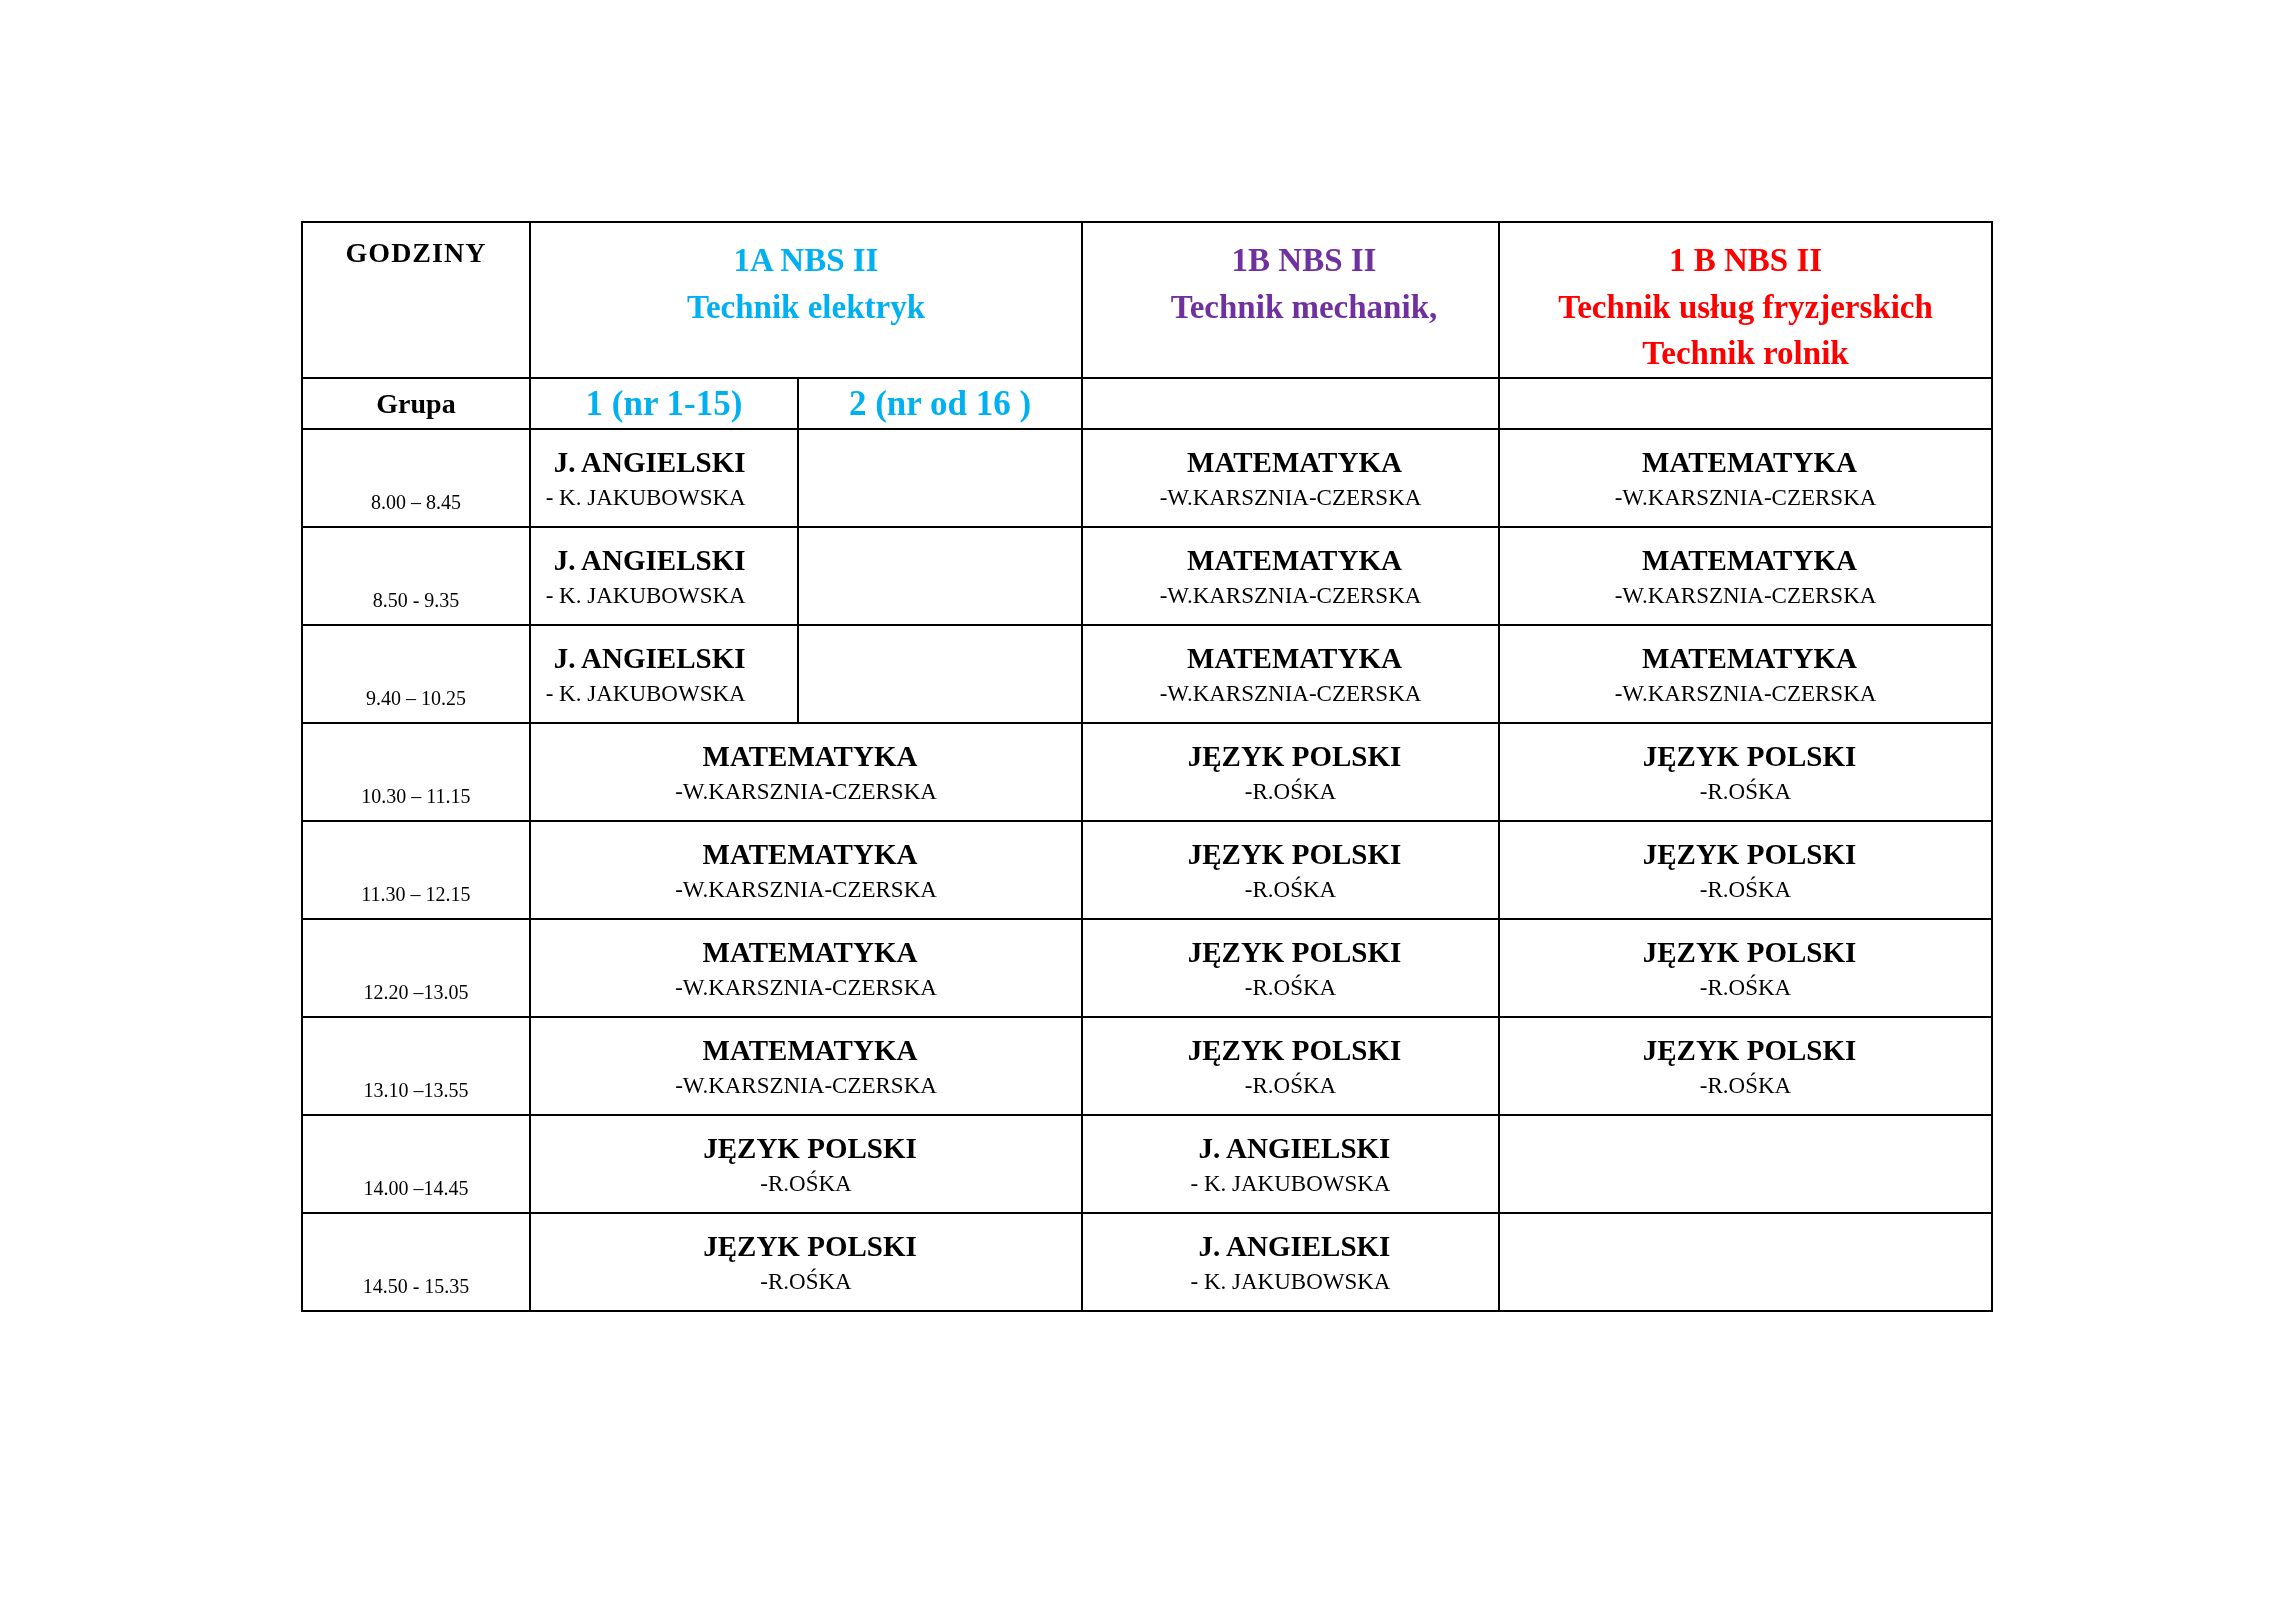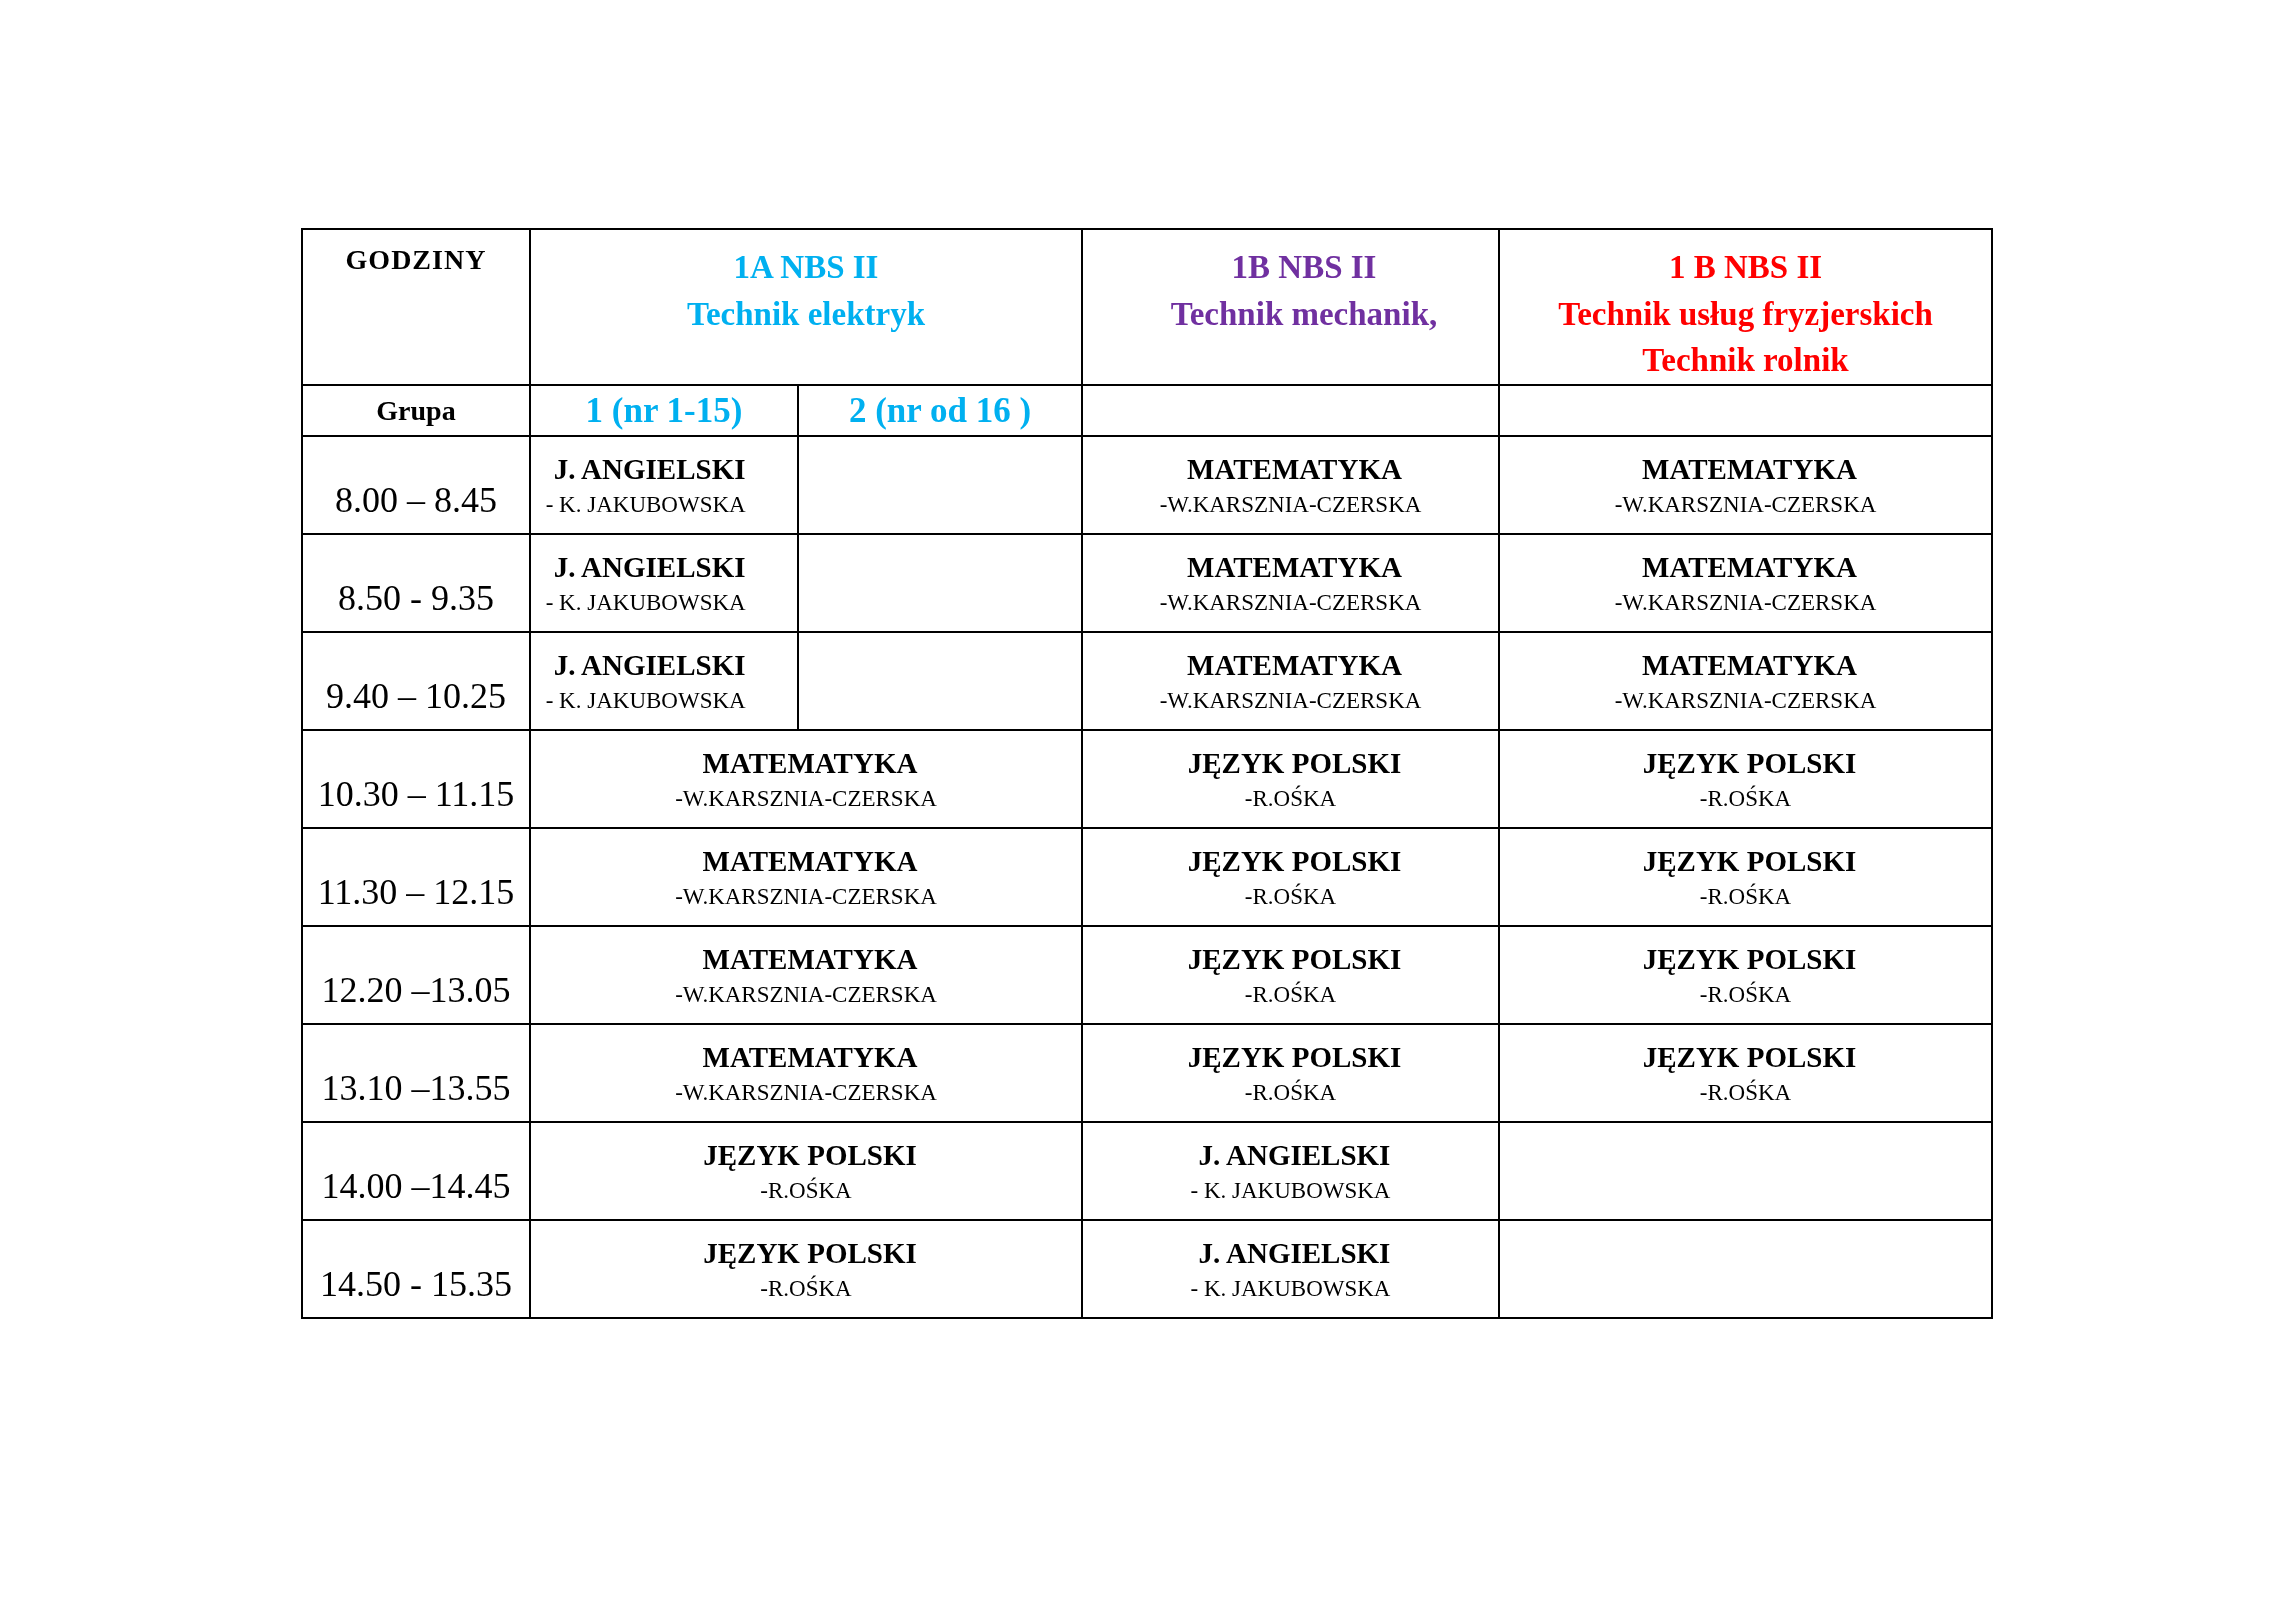--- a/index.html
+++ b/index.html
@@ -17,21 +17,21 @@
   .title {
     display:inline-block;
     font-size:47px; font-weight:bold; letter-spacing:0.5px;
     padding:0 9.8px 6.9px 9.8px;
     border-bottom:6.9px solid #000;
     white-space:nowrap;
   }
 
   
   table.tt {
-    position:absolute; left:301px; top:228px;
+    position:absolute; left:301px; top:221px;
     width:1690px; border-collapse:collapse; table-layout:fixed;
     background:#fff;
   }
   .tt td {
     border:2.9px solid #000;
     vertical-align:middle;
     text-align:center;
     overflow:hidden;
   }
 
@@ -57,21 +57,21 @@
   .hc-1a  { color:var(--c1a,#00b0f0); }
   .hc-1b  { color:var(--c1b,#7030a0);padding-left:27px; }
   .hc-1bf { color:var(--c1bf,#ff0000); }
 
   
   .grupa-label { font-size:28px; font-weight:bold; }
   .grupa-group { font-size:35px; font-weight:bold; color:var(--c1a,#00b0f0); }
 
   
   td.time-cell { vertical-align:bottom; padding-bottom:12.7px; }
-  .time    { font-size:36px; white-space:nowrap; }
+  .time    { font-size:20px; white-space:nowrap; }
   .subject { font-size:29px; font-weight:bold; line-height:1.3; white-space:nowrap;margin-left:8px; }
   .teacher { font-size:23px; line-height:1.35; white-space:nowrap; }
   td.left-cell { text-align:left; padding-left:14.7px; }
 </style>
 </head>
 <body>
 
 <div class="page">
 
 

